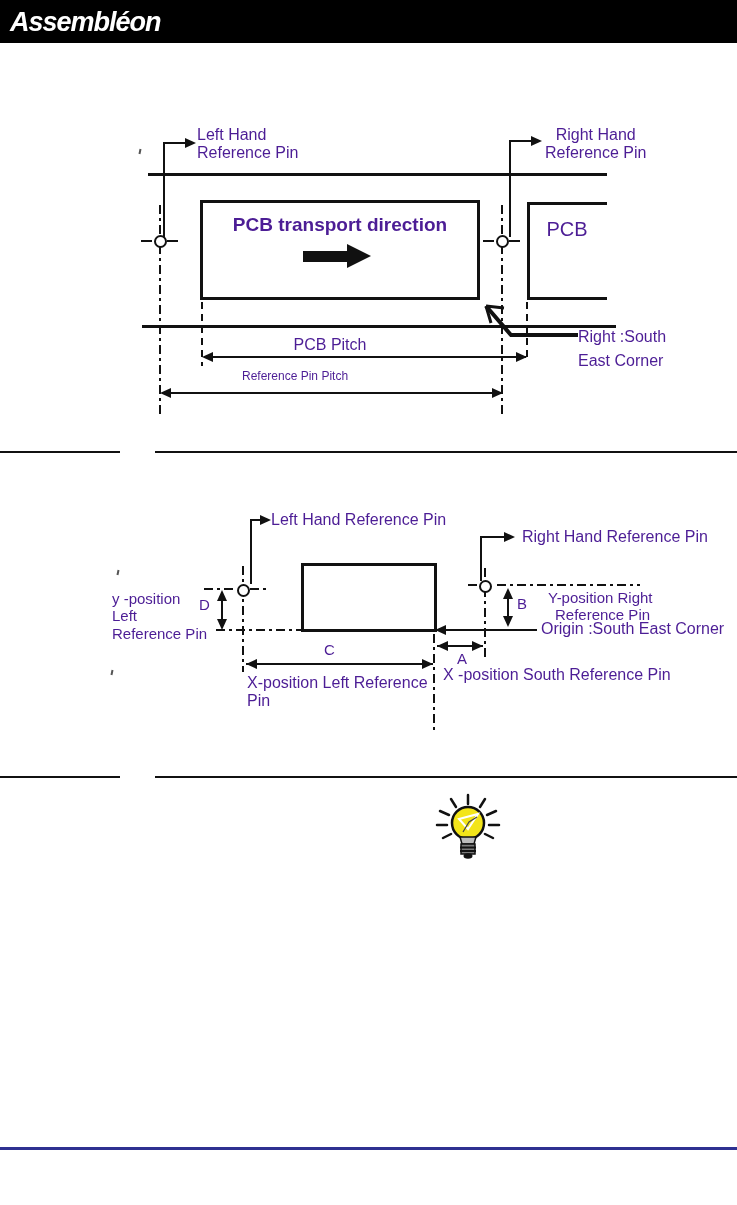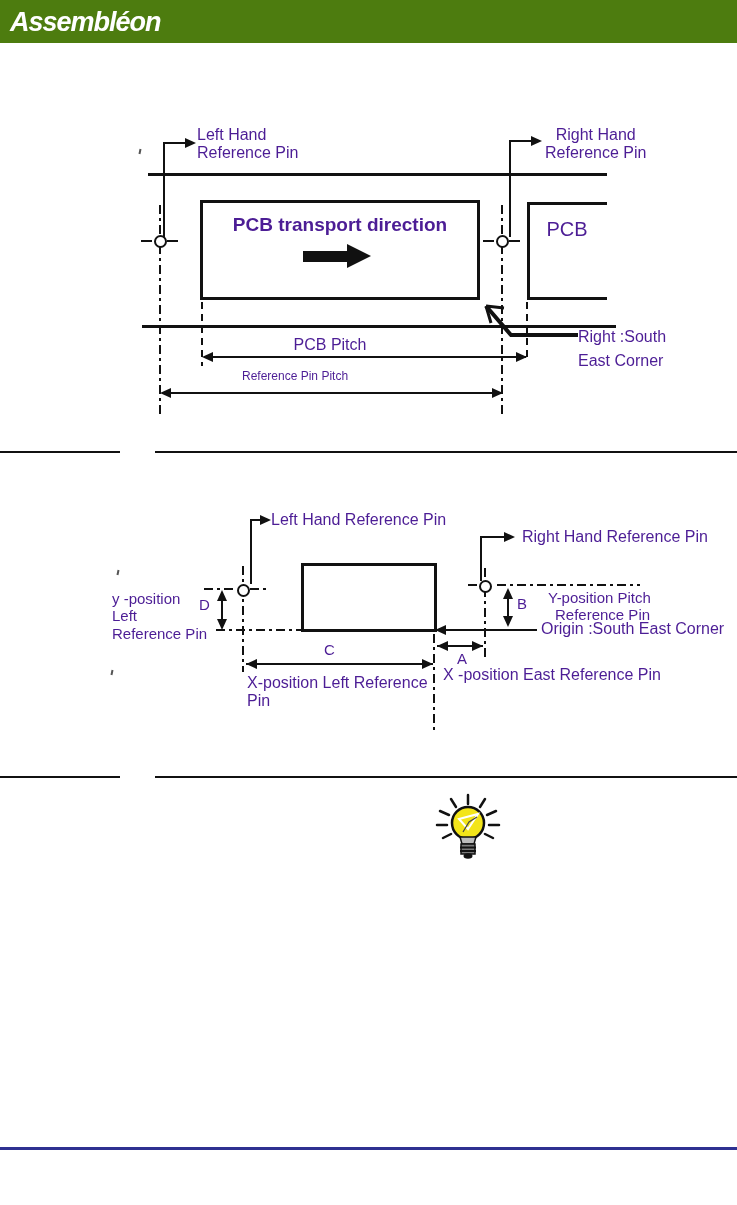--- a/index.html
+++ b/index.html
@@ -11,21 +11,21 @@
   .tri{position:absolute;width:0;height:0;}
   .tri.r{border-left:11px solid #111;border-top:5px solid transparent;border-bottom:5px solid transparent;}
   .tri.l{border-right:11px solid #111;border-top:5px solid transparent;border-bottom:5px solid transparent;}
   .tri.u{border-bottom:11px solid #111;border-left:5px solid transparent;border-right:5px solid transparent;}
   .tri.d{border-top:11px solid #111;border-left:5px solid transparent;border-right:5px solid transparent;}
   .hdashdot{position:absolute;height:2px;background-image:repeating-linear-gradient(90deg,#111 0,#111 9px,transparent 9px,transparent 13px,#111 13px,#111 16px,transparent 16px,transparent 20px);}
   .vdashdot{position:absolute;width:2px;background-image:repeating-linear-gradient(180deg,#111 0,#111 9px,transparent 9px,transparent 13px,#111 13px,#111 16px,transparent 16px,transparent 20px);}
   .vdash{position:absolute;width:2px;background-image:repeating-linear-gradient(180deg,#111 0,#111 7px,transparent 7px,transparent 12px);}
   .pin{position:absolute;width:9px;height:9px;border:2px solid #111;border-radius:50%;background:#fff;z-index:3;}
   .mark{position:absolute;width:2px;height:5px;background:#555;transform:rotate(12deg);}
-  #headerbar{position:absolute;left:0;top:0;width:737px;height:43px;background:#4d7c0f;}
+  #headerbar{position:absolute;left:0;top:0;width:737px;height:43px;background:#000000;}
   #logo{position:absolute;left:10px;top:7px;font-family:"Liberation Sans",sans-serif;
         font-weight:bold;font-style:italic;font-size:27px;color:#ffffff;letter-spacing:-1px;}
   #footrule{position:absolute;left:0;top:1147px;width:737px;height:3px;background:#2e3191;}
 </style>
 </head>
 <body>
 
 <div id="page">
 
   <div id="headerbar">
@@ -133,41 +133,41 @@
   <div class="tri u" style="left:503px;top:588px;"></div>
   <div class="tri d" style="left:503px;top:616px;"></div>
   <div class="txt" style="left:517px;top:595px;font-size:15px;">B</div>
 
   <div class="txt" style="left:112px;top:590px;font-size:15px;">
     <div>y -position</div>
     <div>Left</div>
     <div>Reference Pin</div>
   </div>
   <div class="txt" style="left:548px;top:589px;font-size:15px;">
-    <div>Y-position Pitch</div>
+    <div>Y-position Right</div>
     <div style="margin-left:7px;">Reference Pin</div>
   </div>
 
   <div class="vdashdot" style="left:433px;top:634px;height:96px;"></div>
 
   <div class="txt" style="left:324px;top:641px;font-size:15px;">C</div>
   <div class="ln" style="left:246px;top:663px;width:187px;height:2px;"></div>
   <div class="tri l" style="left:246px;top:659px;"></div>
   <div class="tri r" style="left:422px;top:659px;"></div>
 
   <div class="ln" style="left:437px;top:645px;width:46px;height:2px;"></div>
   <div class="tri l" style="left:437px;top:641px;"></div>
   <div class="tri r" style="left:472px;top:641px;"></div>
   <div class="txt" style="left:457px;top:650px;font-size:15px;">A</div>
 
   <div class="txt" style="left:247px;top:674px;font-size:16px;">
     <div>X-position Left Reference</div>
     <div>Pin</div>
   </div>
-  <div class="txt" style="left:443px;top:666px;font-size:16px;">X -position East Reference Pin</div>
+  <div class="txt" style="left:443px;top:666px;font-size:16px;">X -position South Reference Pin</div>
 
   <div class="ln" style="left:0;top:776px;width:120px;height:2px;"></div>
   <div class="ln" style="left:155px;top:776px;width:582px;height:2px;"></div>
 
   <svg class="abs" style="left:428px;top:792px;" width="80" height="76" viewBox="0 0 80 76">
     <g stroke="#111" stroke-width="2.5" stroke-linecap="round">
       <line x1="40" y1="3" x2="40" y2="12"></line>
       <line x1="23" y1="7" x2="28" y2="15"></line>
       <line x1="57" y1="7" x2="52" y2="15"></line>
       <line x1="12" y1="19" x2="21" y2="23"></line>

